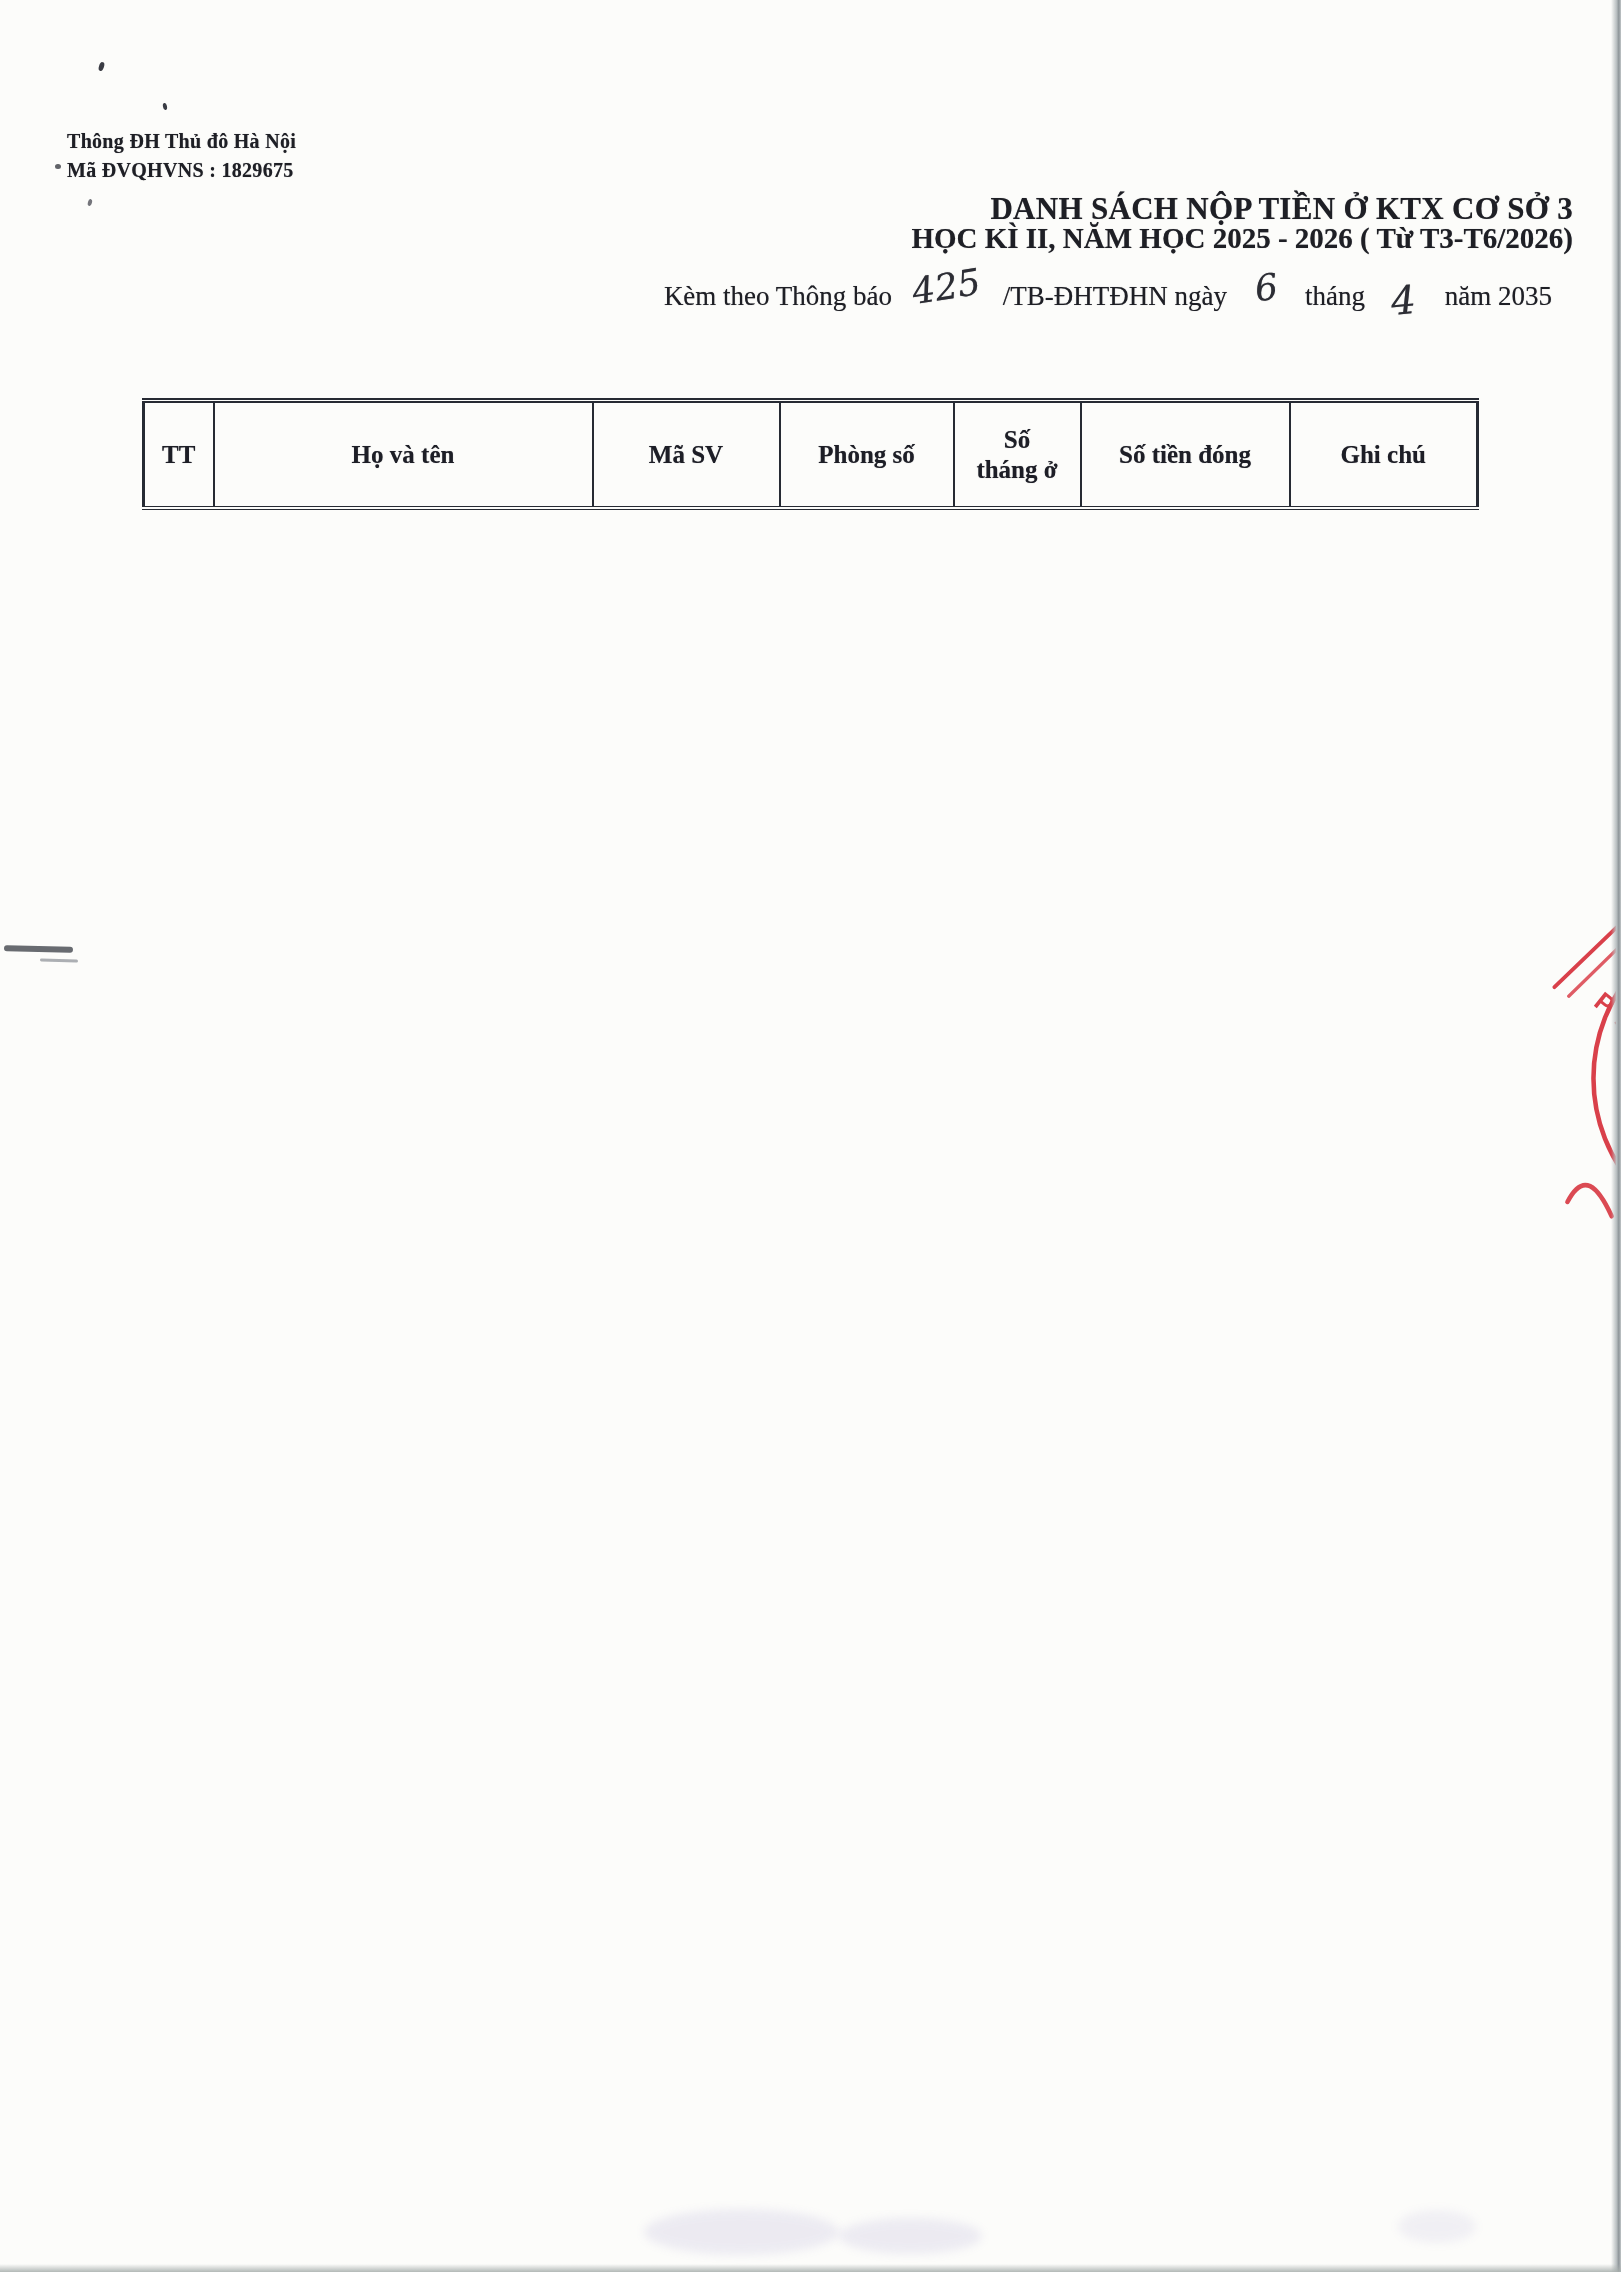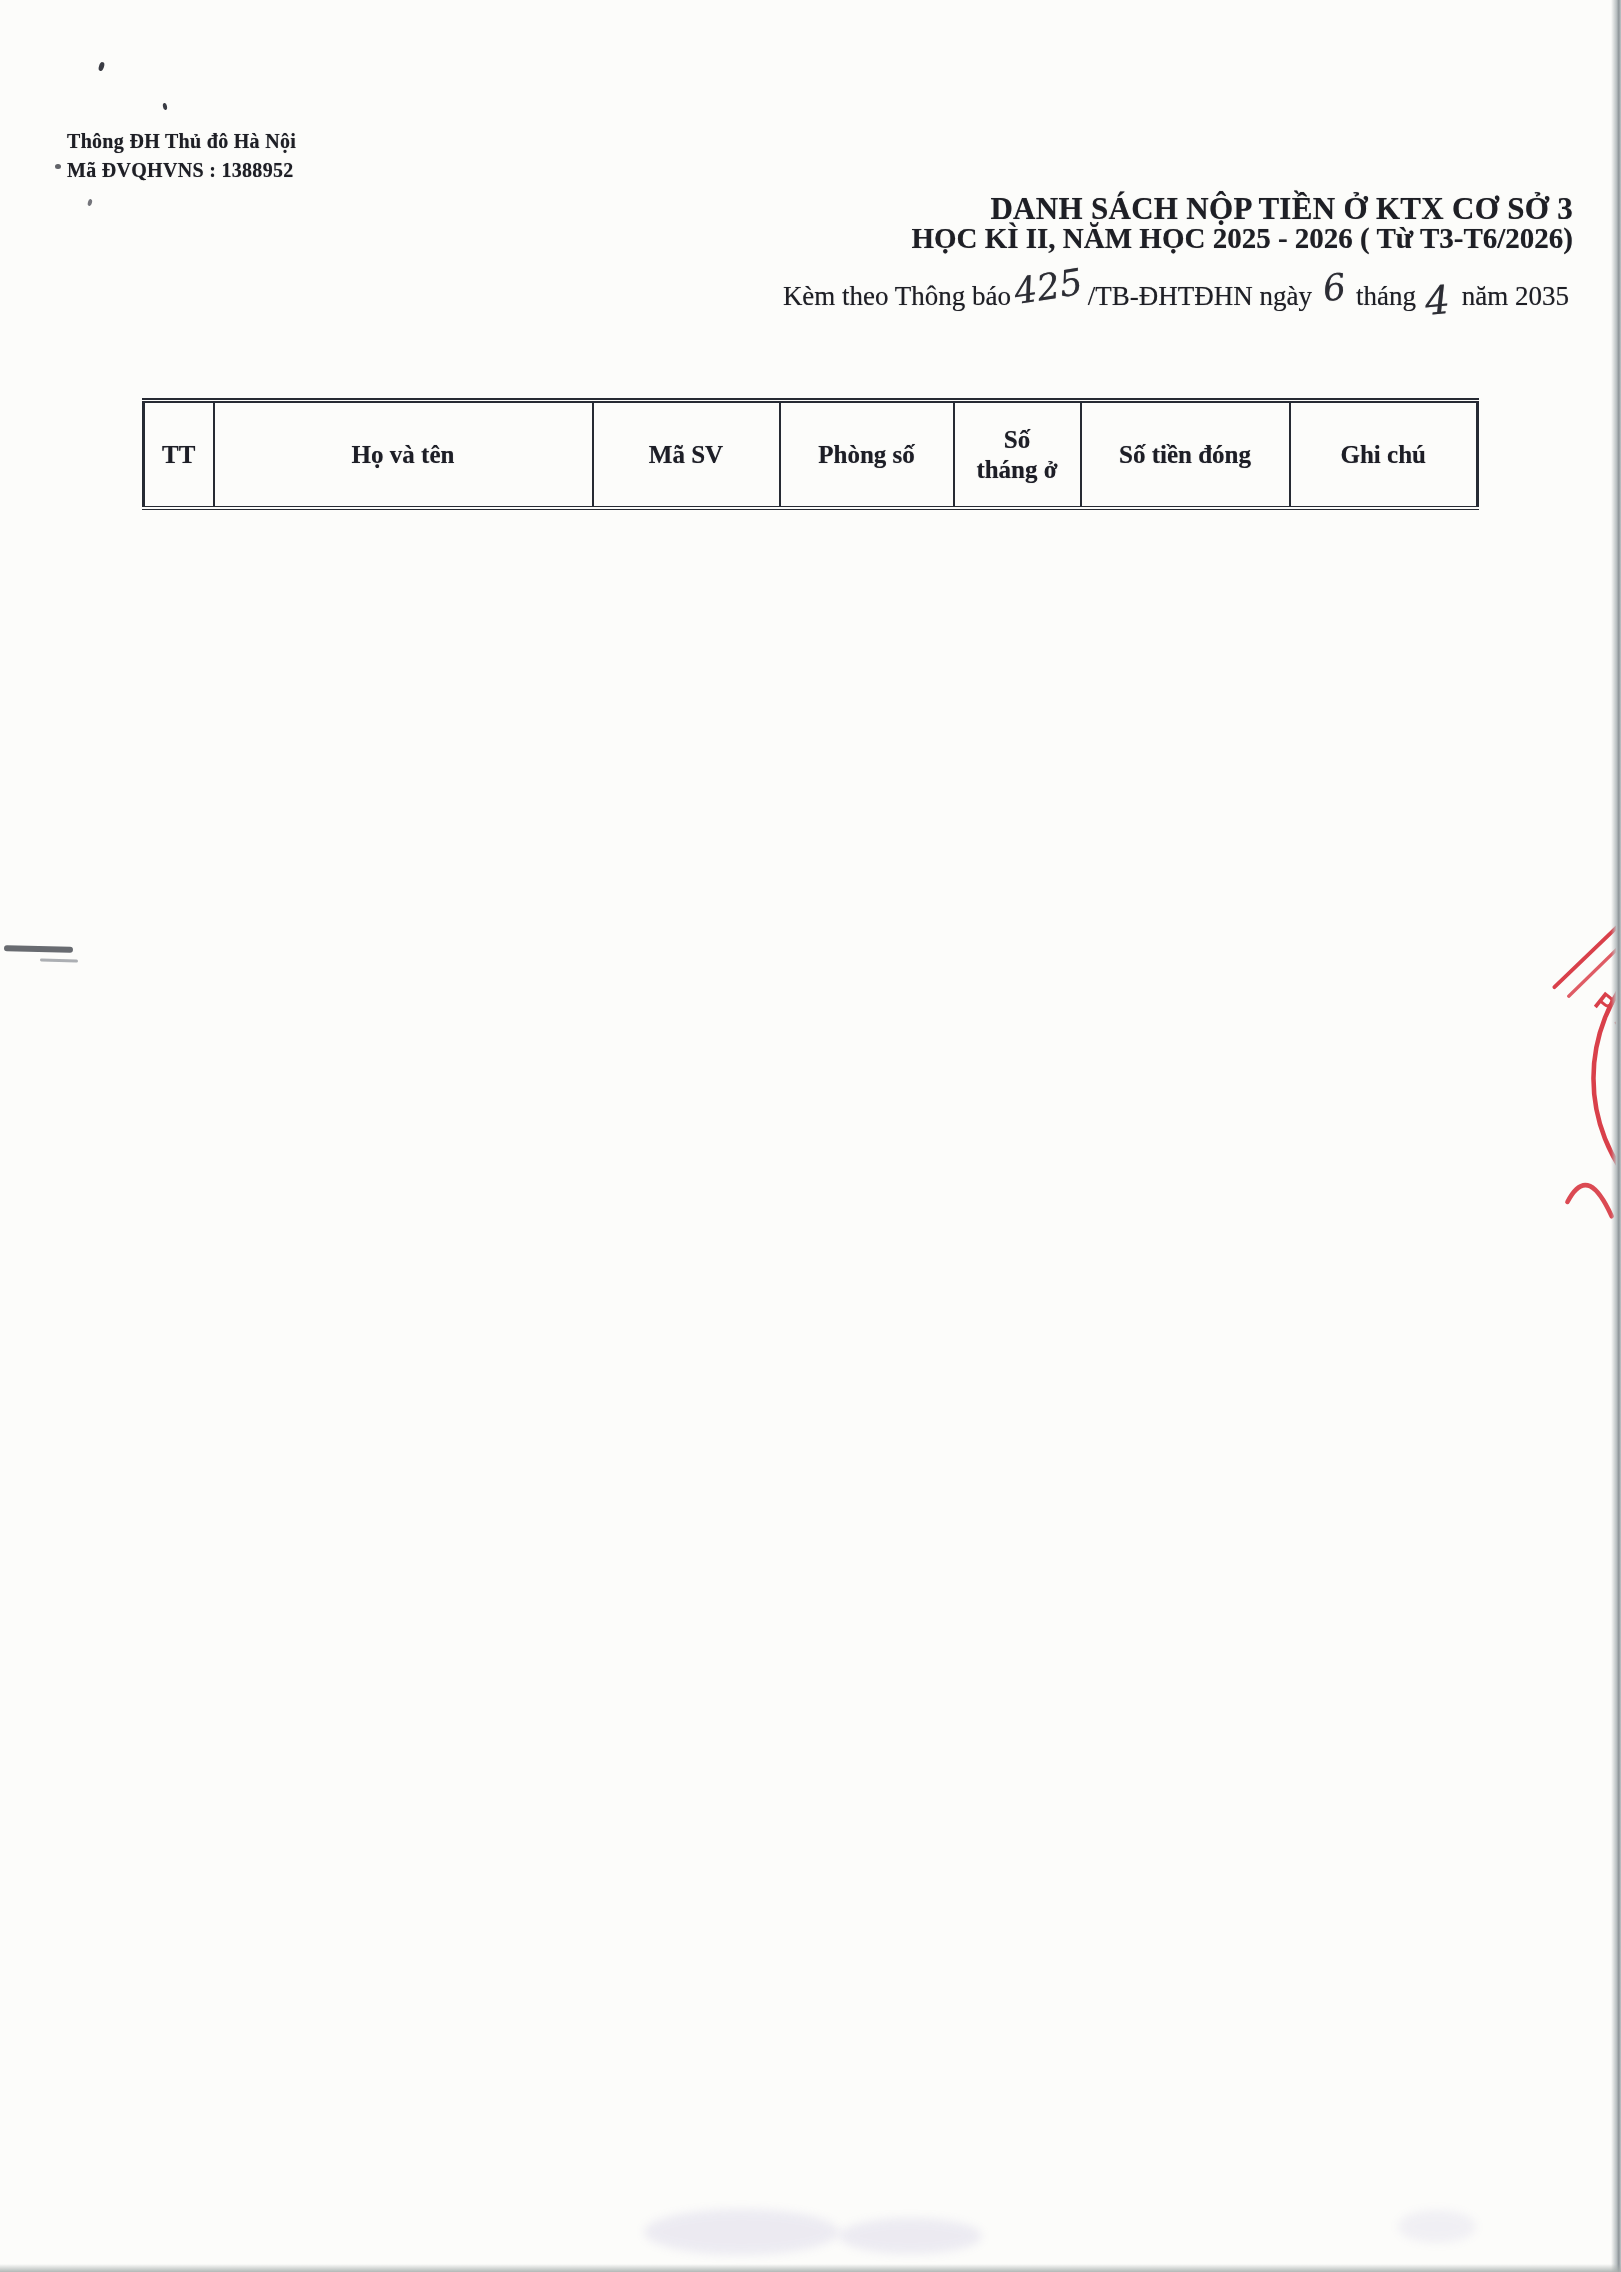--- a/index.html
+++ b/index.html
@@ -8,21 +8,21 @@
     background:#fcfcfa;color:#1e1f25;
     font-family:"Liberation Serif","DejaVu Serif",serif;
   }
   .soft{text-shadow:0 0 0.7px rgba(25,26,35,.55);}
   
   .org-block{position:absolute;left:67px;top:127px;font-weight:bold;font-size:20px;line-height:29px;letter-spacing:0.3px;}
   .center-band{position:absolute;left:26px;width:1547px;text-align:right;}
   .title1{top:191px;font-weight:bold;font-size:31px;letter-spacing:0.3px;}
   .title2{top:222px;font-weight:bold;font-size:29px;}
   .note-line{top:281px;font-size:27px;}
-  .note-line .seg{margin:0 4px;}
+  .note-line .seg{margin:0 21px;}
   .hand{
     font-family:"DejaVu Serif",serif;font-style:italic;color:#2c2d34;
     display:inline-block;position:relative;line-height:0;
   }
   .hand-no{font-size:36px;top:-6.5px;transform:rotate(-9deg);margin:0 1.3px 0 -1.3px;}
   .hand-day{font-size:36px;top:-5.2px;transform:rotate(-7deg);margin:0 6.5px;}
   .hand-month{font-size:39px;top:9px;transform:rotate(-5deg);margin:0 7.8px 0 5.2px;}
   
   .tbl{
     position:absolute;left:142px;top:398px;width:1333px;
@@ -56,21 +56,21 @@
   .sm1{left:644px;top:2209px;width:195px;height:46px;}
   .sm2{left:839px;top:2218px;width:143px;height:36px;}
   .sm3{left:1398px;top:2210px;width:78px;height:32.5px;opacity:.10;}
   .stamp{position:absolute;right:0;top:922px;width:72px;height:306px;overflow:hidden;}
 </style>
 </head>
 <body>
 
 <div class="org-block soft">
   <div>Thông ĐH Thủ đô Hà Nội</div>
-  <div>Mã ĐVQHVNS : 1388952</div>
+  <div>Mã ĐVQHVNS : 1829675</div>
 </div>
 
 <div class="center-band title1 soft">DANH SÁCH NỘP TIỀN Ở KTX CƠ SỞ 3</div>
 <div class="center-band title2 soft">HỌC KÌ II, NĂM HỌC 2025 - 2026 ( Từ T3-T6/2026)</div>
 
 <div class="center-band note-line soft">
   <span class="seg">Kèm theo Thông báo</span><span class="hand hand-no">425</span><span class="seg">/TB-ĐHTĐHN ngày</span><span class="hand hand-day">6</span><span class="seg">tháng</span><span class="hand hand-month">4</span><span class="seg">năm 2035</span>
 </div>
 
 <table class="tbl soft">

